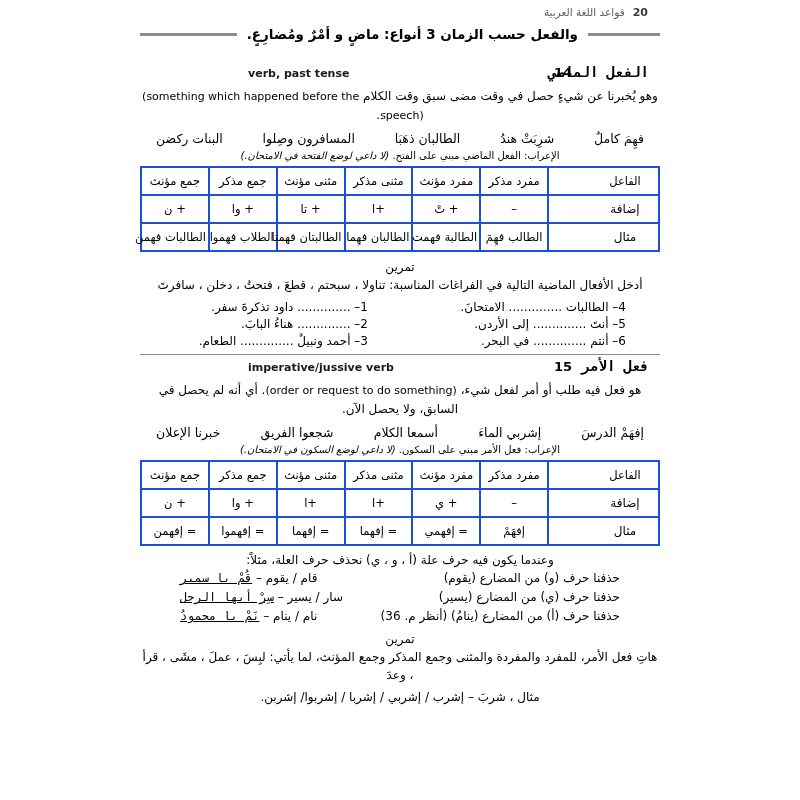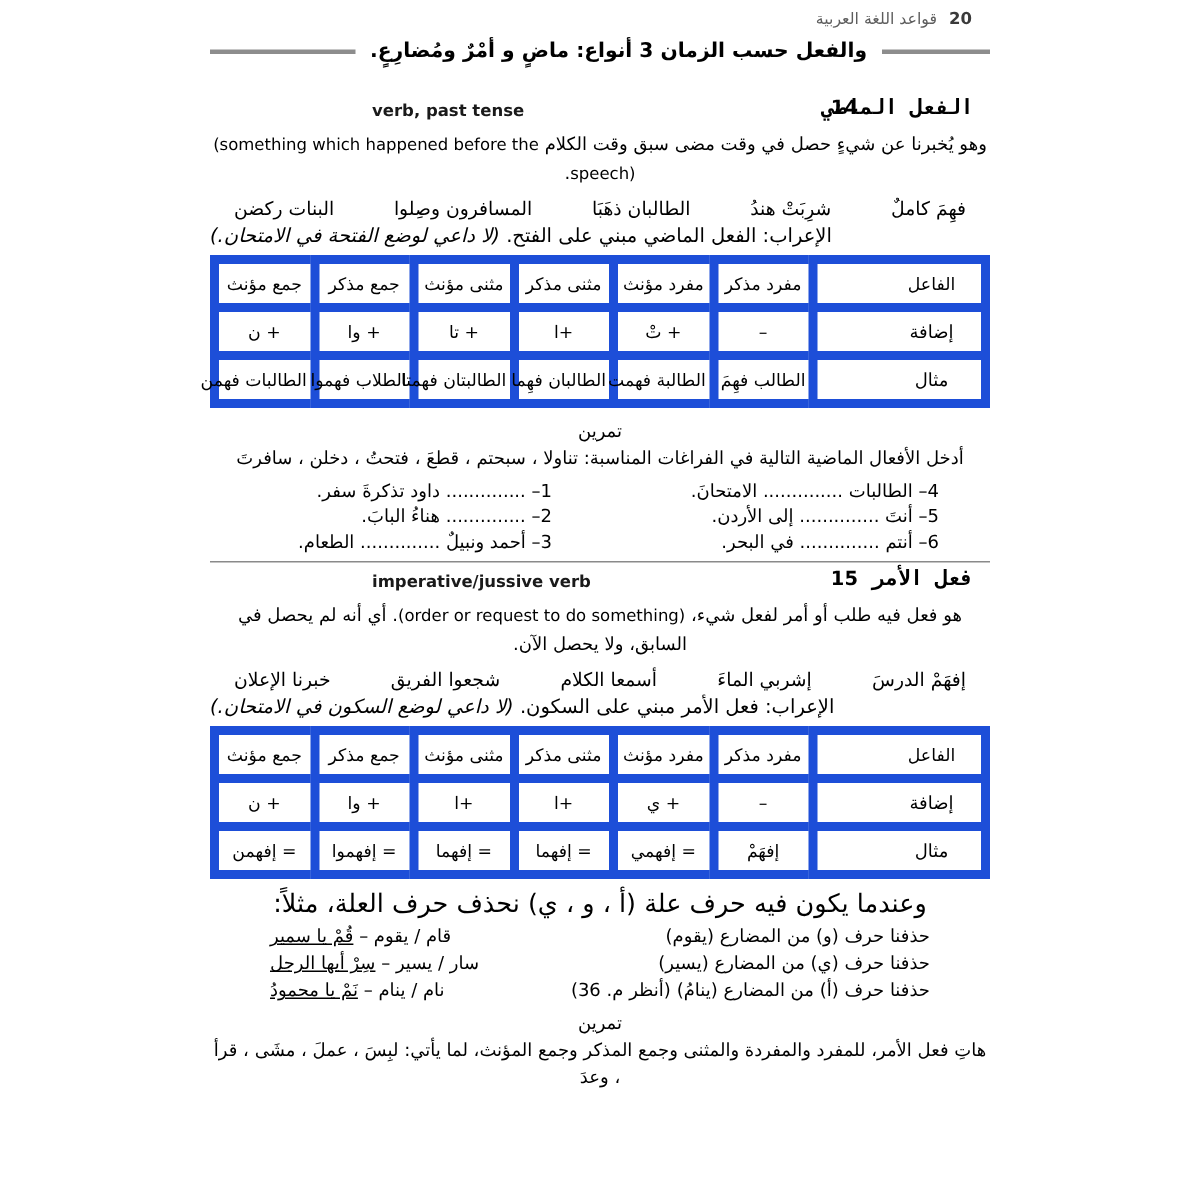--- a/index.html
+++ b/index.html
@@ -124,35 +124,35 @@
     display: flex;
     flex-direction: row;
     justify-content: space-between;
     align-items: baseline;
     font-size: 12.5px;
     margin: 7px 16px 4px 16px;
   }
   .examples .ex { white-space: nowrap; }
 
   .irab {
-    font-size: 13px;
-    text-align: left;
+    font-size: 10px;
+    text-align: center;
     margin: 2px 0 5px 0;
   }
   .irab .note { font-style: italic; }
 
   
   table.conj {
     width: 100%;
     border-collapse: collapse;
     table-layout: fixed;
     margin: 0 0 4px 0;
   }
   table.conj td {
-    border: 6px solid #1d4ed8;
+    border: 2px solid #1d4ed8;
     text-align: center;
     font-size: 11.5px;
     height: 24px;
     padding: 1px 2px;
     white-space: nowrap;
   }
   table.conj td.rowhead {
     width: 62px;
     font-size: 12px;
     padding-left: 45px;
@@ -178,40 +178,40 @@
     row-gap: 3px;
     font-size: 12px;
     padding: 0 34px 0 28px;
   }
   .drill-grid .cell { white-space: nowrap; }
   .drill-grid .col-right { text-align: right; padding-right: 14px; }
   .drill-grid .col-left  { text-align: right; }
 
   
   .weak-intro {
-    font-size: 17px;
+    font-size: 12px;
     text-align: center;
     margin: 7px 0 4px 0;
   }
   .weak-rows {
     display: flex;
     flex-direction: column;
     gap: 4px;
     font-size: 12px;
     padding: 0 40px 0 40px;
   }
   .weak-row {
     display: flex;
     flex-direction: row;
     justify-content: space-between;
     align-items: baseline;
   }
   .weak-row .left-part  { white-space: nowrap; text-align: left; direction: rtl; }
   .weak-row .right-part { white-space: nowrap; }
-  .weak-row .u { text-decoration: underline; }
+  .weak-row .u { text-decoration: underline; font-family: Liberation Mono, monospace; }
   .weak-row .ref { direction: rtl; }
 
   .final-example {
     font-size: 12px;
     text-align: center;
     margin-top: 5px;
   }
 </style>
 </head>
 <body>
@@ -379,14 +379,15 @@
       </span>
       <span class="right-part">
         <span>نام / ينام –</span>
         <span class="u">نَمْ يا محمودُ</span>
       </span>
     </div>
   </div>
 
   <div class="drill-label">تمرين</div>
   <div class="drill-instr">هاتِ فعل الأمر، للمفرد والمفردة والمثنى وجمع المذكر وجمع المؤنث، لما يأتي: لبِسَ ، عملَ ، مشَى ، قرأ ، وعدَ</div>
+  <div class="final-example">مثال ، شربَ – إشرب / إشربي / إشربا / إشربوا/ إشربن.</div>
 
 </div>
 
 </body></html>

